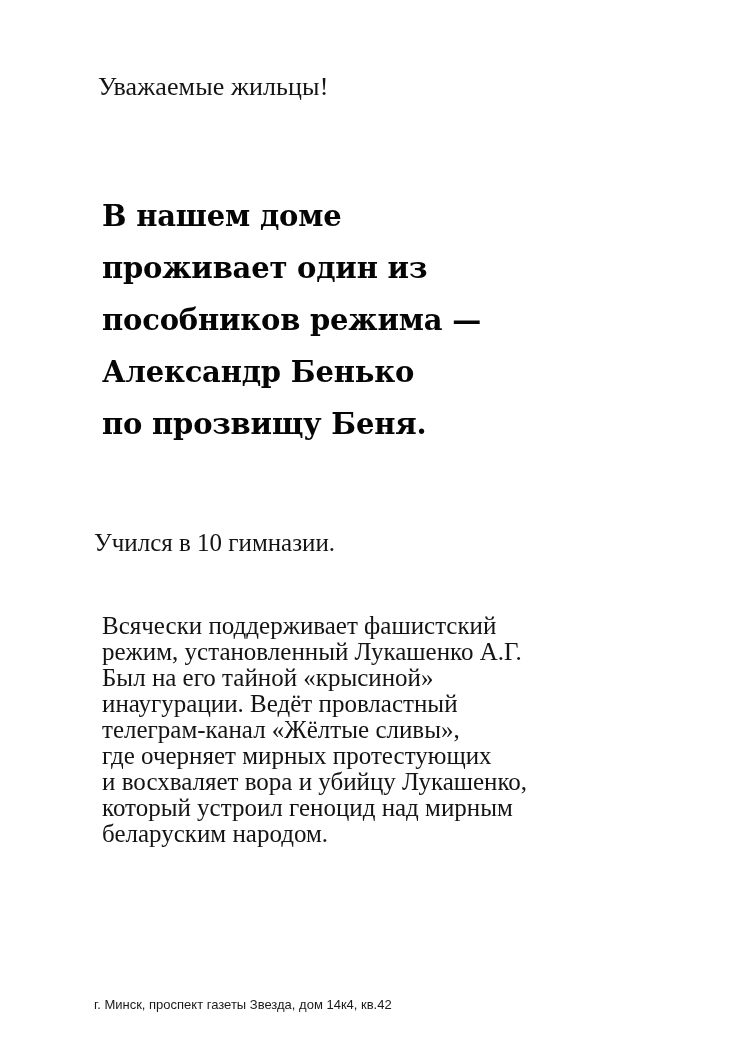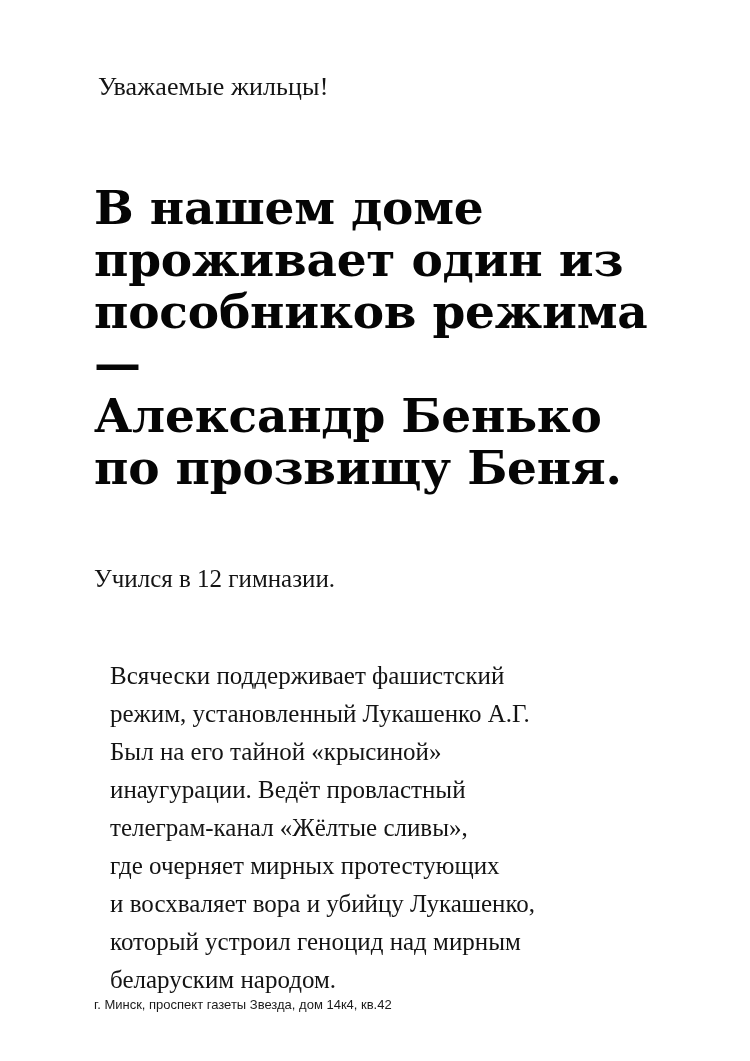--- a/index.html
+++ b/index.html
@@ -27,45 +27,45 @@
   .salutation {
     font-family: "Liberation Serif", serif;
     font-size: 26px;
     line-height: 34px;
     font-weight: 400;
     letter-spacing: 0.1px;
     margin: 4px;
     color: #141414;
   }
   .headline {
-    margin: 0;
+    margin: 8px;
     padding-top: 74px;
     font-family: "DejaVu Serif", "Liberation Serif", serif;
-    font-size: 47px;
+    font-size: 29px;
     line-height: 52px;
     font-weight: 700;
     letter-spacing: -0.2px;
     color: #050505;
     white-space: pre-line;
   }
   .sub-note {
     margin: 0;
     padding-top: 68px;
     font-family: "Liberation Serif", serif;
     font-size: 25px;
     line-height: 34px;
     font-weight: 400;
     color: #141414;
   }
   .body-text {
-    margin: 16px;
+    margin: 8px;
     padding-top: 45px;
     font-family: "Liberation Serif", serif;
     font-size: 25px;
-    line-height: 38px;
+    line-height: 26px;
     font-weight: 400;
     color: #141414;
     white-space: pre-line;
   }
   .footer {
     position: absolute;
     left: 94px;
     bottom: 46px;
     font-family: "Liberation Sans", sans-serif;
     font-size: 13px;
@@ -84,21 +84,21 @@
 <div class="page">
 
   <p class="salutation">Уважаемые жильцы!</p>
 
   <h1 class="headline">В нашем доме
 проживает один из
 пособников режима —
 Александр Бенько
 по прозвищу Беня.</h1>
 
-  <p class="sub-note">Учился в 12 гимназии.</p>
+  <p class="sub-note">Учился в 10 гимназии.</p>
 
   <p class="body-text">Всячески поддерживает фашистский
 режим, установленный Лукашенко А.Г.
 Был на его тайной «крысиной»
 инаугурации. Ведёт провластный
 телеграм-канал «Жёлтые сливы»,
 где очерняет мирных протестующих
 и восхваляет вора и убийцу Лукашенко,
 который устроил геноцид над мирным
 беларуским народом.</p>

